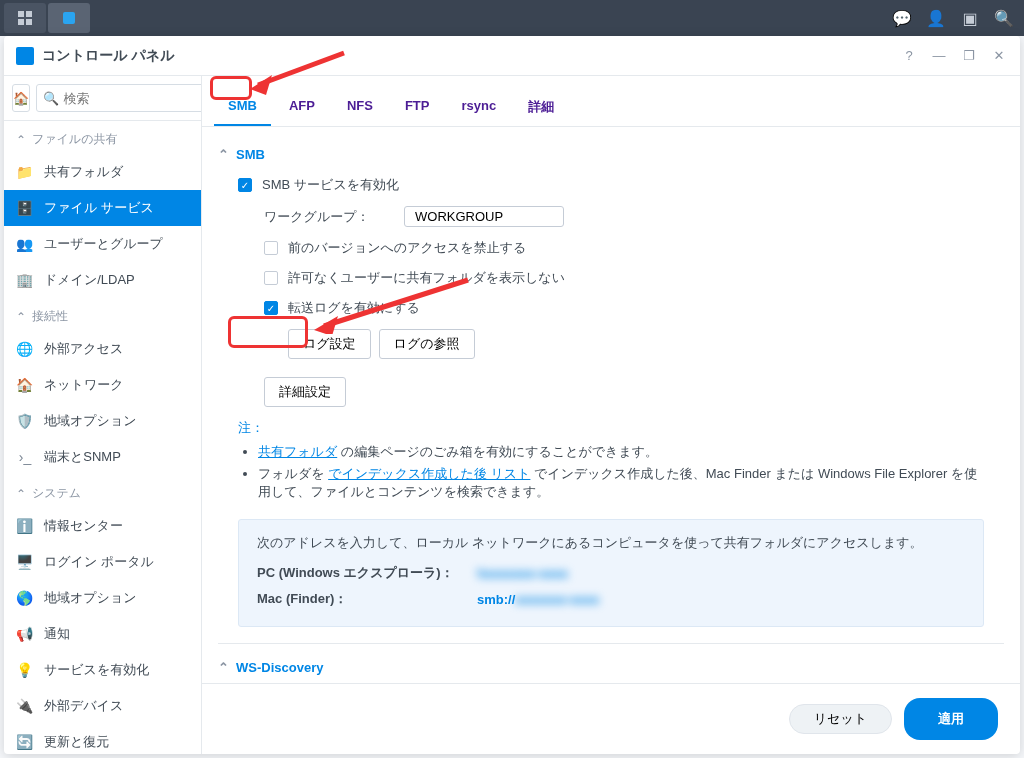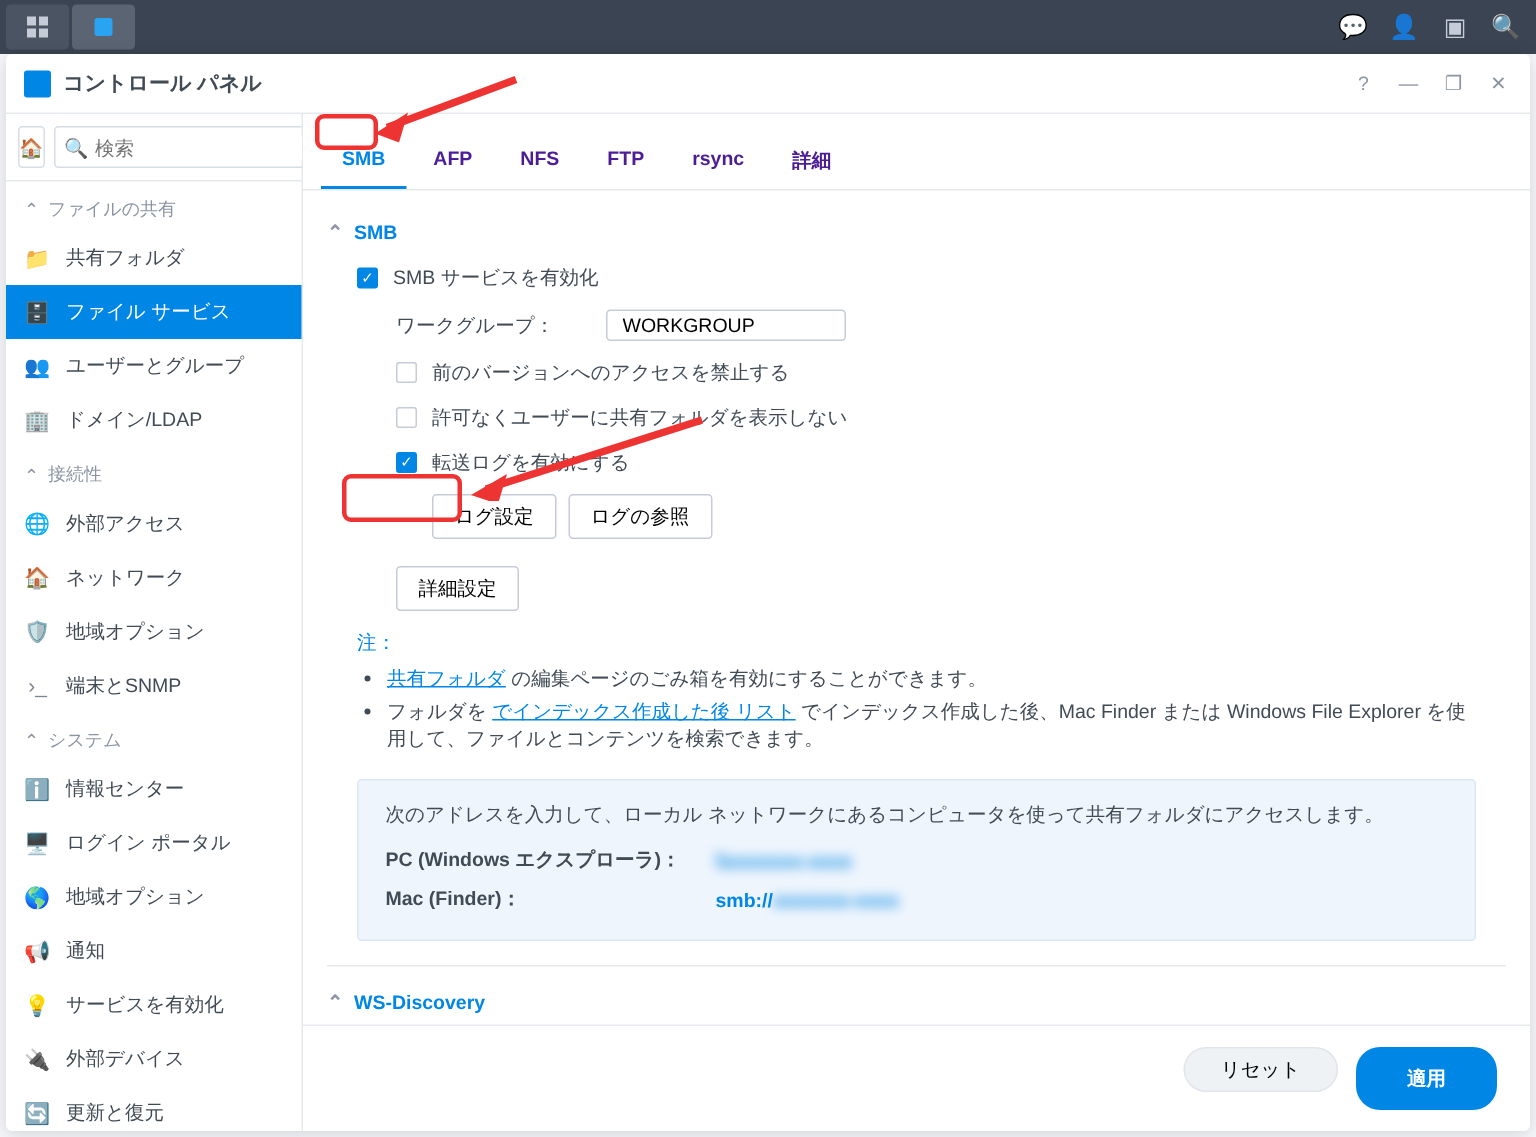--- a/index.html
+++ b/index.html
@@ -53,21 +53,21 @@
 .note-block { padding: 6px 20px; font-size: 13px; }
 .note-title { color: #0086e5; margin-bottom: 4px; }
 .note-list { list-style: disc; padding-left: 20px; }
 .note-list li { padding: 2px 0; }
 .address-box { background: #eef5fd; border: 1px solid #dce8f5; border-radius: 3px; padding: 14px 18px; margin: 10px 20px 16px; }
 .addr-row { display: flex; align-items: center; padding: 4px 0; }
 .addr-label { width: 220px; font-weight: 600; }
 .addr-val { color: #0086e5; font-weight: 600; }
 .blur { filter: blur(4px); }
 .section-divider { border-top: 1px solid #e5e9ed; margin: 8px 0; }
-.footer { display: flex; justify-content: flex-end; gap: 12px; padding: 14px 22px; border-top: 1px solid #e5e9ed; }
+.footer { display: flex; justify-content: flex-end; gap: 12px; padding: 14px 22px; border-top: 1px solid #e5e9ed; align-items: center; }
 .btn-reset { background: #eef2f5; border: 1px solid #e0e5eb; border-radius: 16px; height: 30px; padding: 0 24px; cursor: pointer; font-size: 13px; }
 .btn-primary { background: #0086e5; color: #fff; border: none; border-radius: 16px; height: 42px; padding: 0 34px; cursor: pointer; font-size: 13px; font-weight: 600; }
 
 
 .hl-box { position: absolute; border: 3px solid #e33; border-radius: 6px; pointer-events: none; }
 .arrow { position: absolute; pointer-events: none; }
 .arrow-head { fill: #e33; } .arrow-line { stroke: #e33; stroke-width: 5; }
 </style>
 </head>
 <body>

